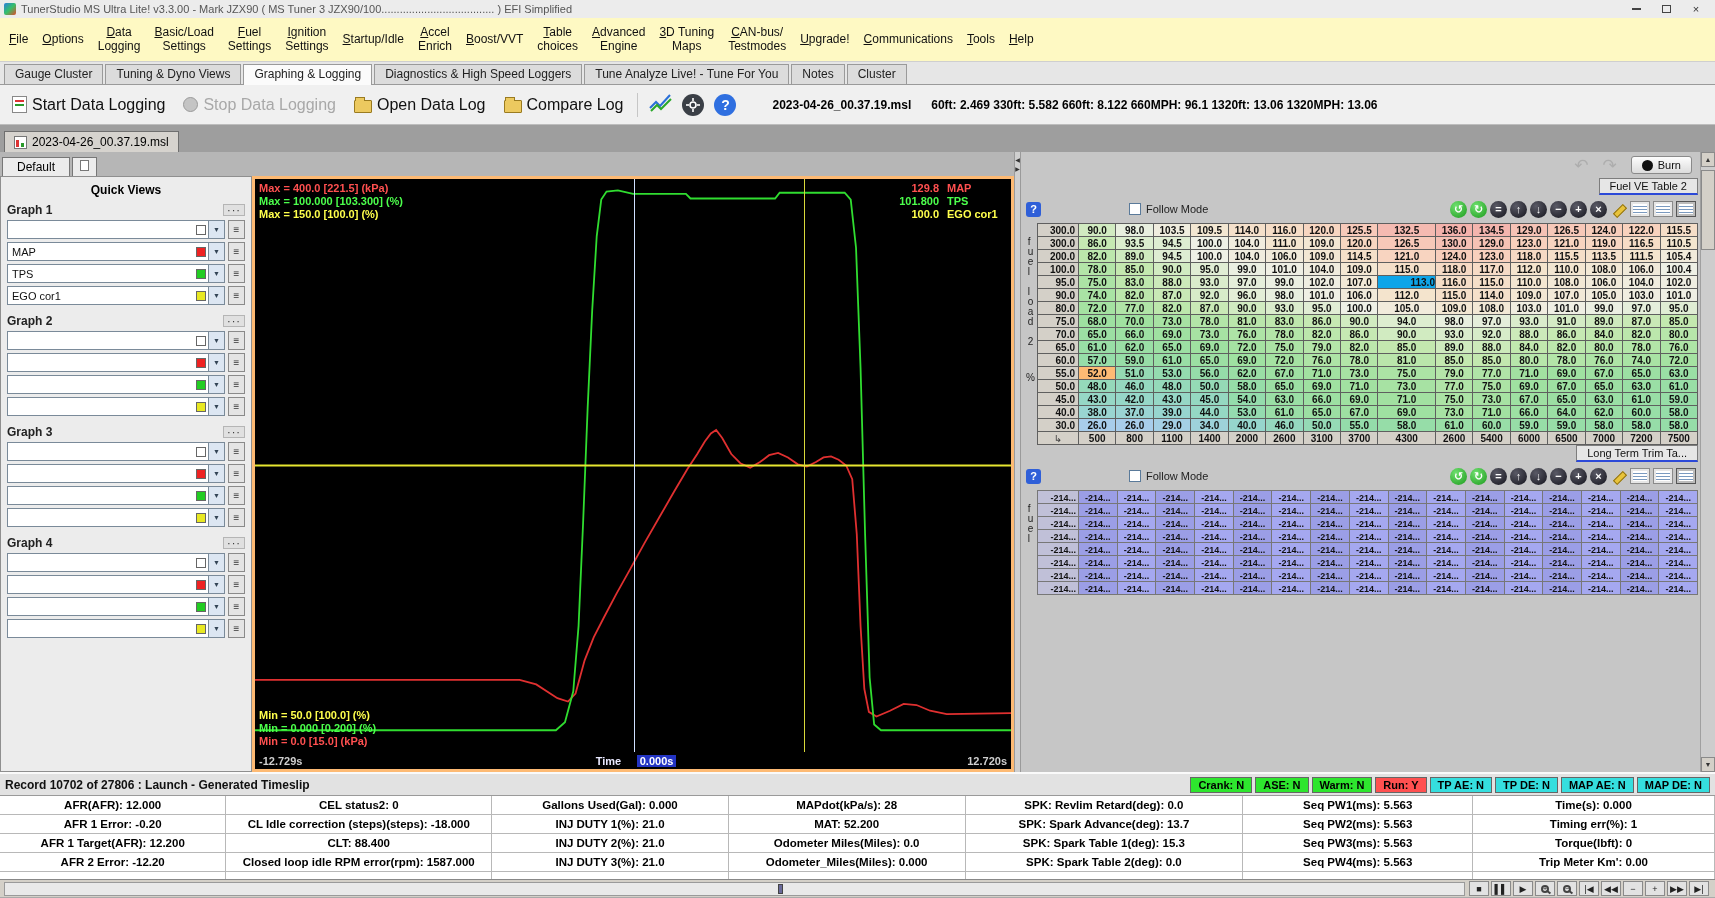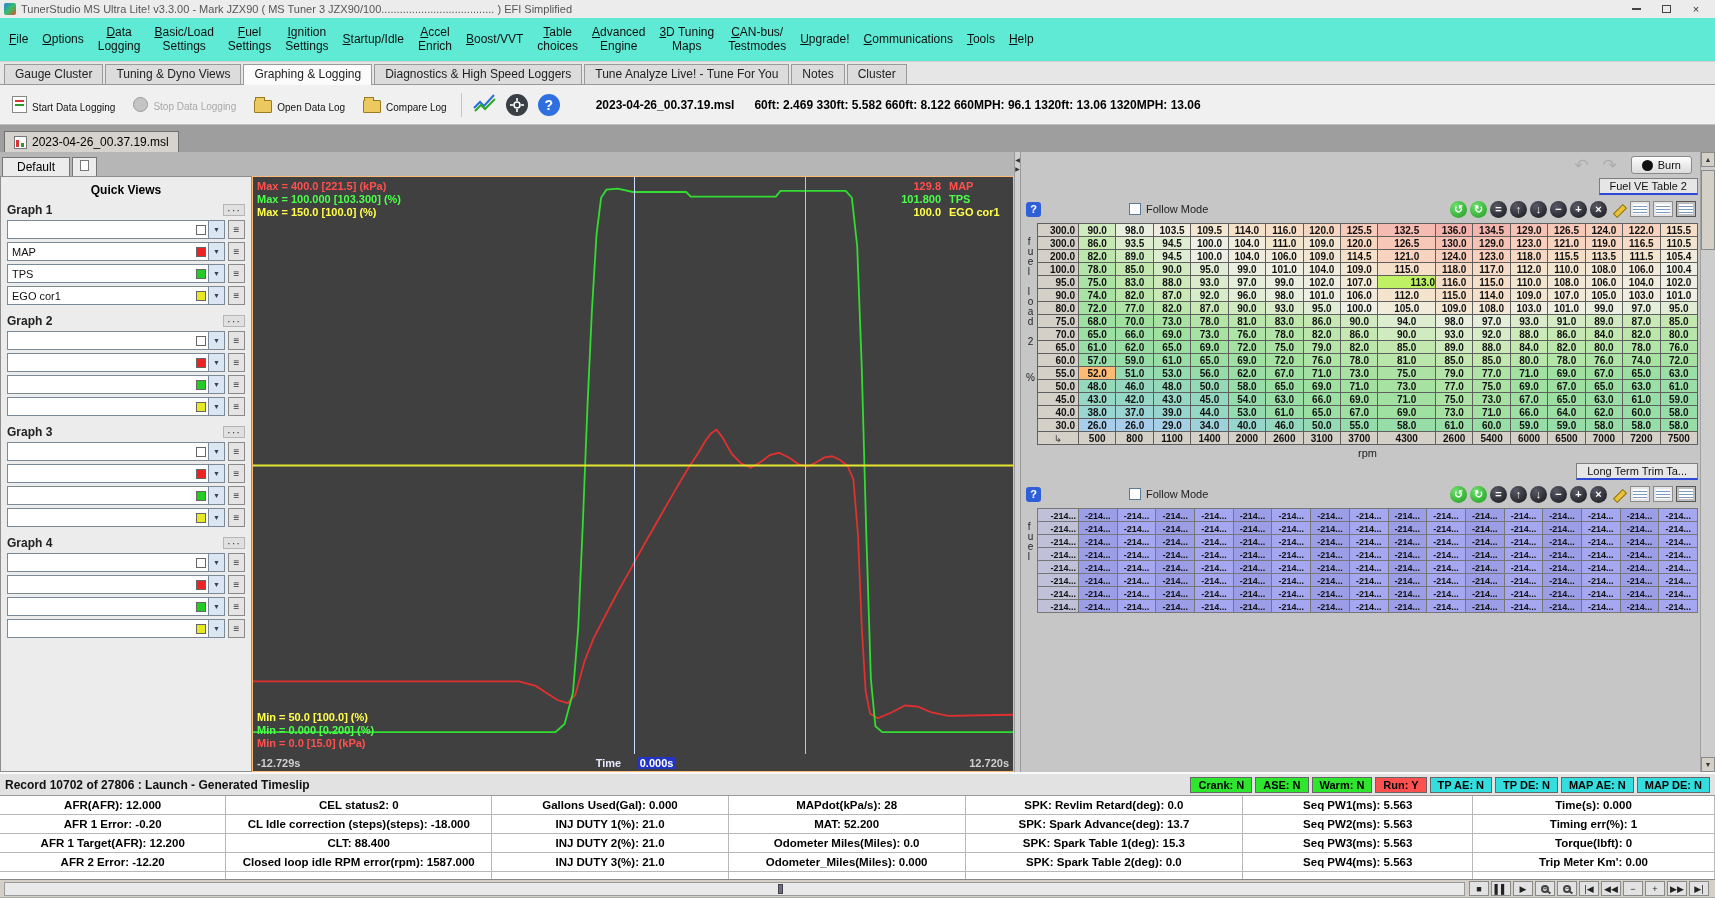--- a/index.html
+++ b/index.html
@@ -9,32 +9,32 @@
 
   
   .titlebar{height:18px;background:#ececec;display:flex;align-items:center;padding:0 4px;font-size:11px;color:#555;flex:0 0 auto;}
   .app-icon{width:12px;height:12px;margin-right:5px;border-radius:2px;background:linear-gradient(135deg,#2a7de1 0%,#35c06a 50%,#e14b2a 100%);}
   .win-btns{margin-left:auto;display:flex;}
   .win-btn{width:30px;height:16px;display:flex;align-items:center;justify-content:center;color:#333;font-size:11px;}
   .glyph-min{width:9px;height:2px;background:#444;}
   .glyph-max{width:9px;height:8px;border:1px solid #444;}
 
   
-  .menubar{height:44px;background:#5eead4;border-bottom:1px solid #cfcfcf;display:flex;align-items:center;padding:0 2px;flex:0 0 auto;}
+  .menubar{height:44px;background:#fef9c3;border-bottom:1px solid #cfcfcf;display:flex;align-items:center;padding:0 2px;flex:0 0 auto;}
   .menu-item{display:block;padding:2px 7px;font-size:12px;color:#111;text-align:center;white-space:pre-line;line-height:1.15;cursor:default;}
   .menu-item::first-letter{text-decoration:underline;}
 
   
   .tabrow{height:23px;background:#e6e6e6;display:flex;align-items:flex-end;padding:2px 4px 0 4px;gap:2px;border-bottom:1px solid #9a9a9a;flex:0 0 auto;}
   .vtab{font-size:12px;padding:2px 10px 3px;border:1px solid #9a9a9a;border-bottom:none;background:#dcdcdc;color:#222;}
   .vtab.active{background:#fbfbfb;position:relative;top:1px;padding-bottom:4px;}
 
   
   .toolbar{height:40px;background:#f0f0f0;border-bottom:1px solid #bdbdbd;display:flex;align-items:center;padding:0 8px;gap:10px;flex:0 0 auto;}
-  .tbtn{display:flex;align-items:flex-end;gap:5px;font-size:10px;color:#111;padding:4px 4px;}
+  .tbtn{display:flex;align-items:center;gap:5px;font-size:16px;color:#111;padding:4px 4px;}
   .tbtn.disabled{color:#a8a8a8;}
   .icon-doc{width:15px;height:17px;background:#fff;border:1px solid #888;position:relative;}
   .icon-doc::before{content:"";position:absolute;left:2px;top:3px;width:9px;height:2px;background:#d33;}
   .icon-doc::after{content:"";position:absolute;left:2px;top:7px;width:9px;height:2px;background:#2a9a2a;}
   .icon-stopcirc{width:15px;height:15px;border-radius:50%;background:#c4c4c4;border:1px solid #9a9a9a;}
   .icon-folder{width:18px;height:13px;background:#ecc95f;border:1px solid #9a7b20;border-radius:1px;position:relative;margin-top:3px;}
   .icon-folder::before{content:"";position:absolute;top:-4px;left:0;width:8px;height:3px;background:#ecc95f;border:1px solid #9a7b20;border-bottom:none;}
   .toolbar .sep{width:1px;height:24px;background:#c6c6c6;}
   .toolbar .fname{font-weight:bold;font-size:12px;margin-left:26px;}
   .toolbar .timeslip{font-weight:bold;font-size:12px;margin-left:10px;}
@@ -65,21 +65,21 @@
   .qv-label{font-size:12px;font-weight:600;color:#222;}
   .qv-dots{margin-left:auto;font-size:11px;letter-spacing:1px;color:#333;border:1px solid #b5b5b5;background:#e0e0e0;padding:0 3px;line-height:10px;}
   .qv-row{display:flex;align-items:center;gap:3px;margin:3px 2px;}
   .qv-combo{flex:1;height:19px;background:#fff;border:1px solid #7a8a99;display:flex;align-items:center;padding-left:4px;}
   .qv-text{flex:1;font-size:11px;color:#111;white-space:nowrap;overflow:hidden;}
   .qv-swatch{width:10px;height:10px;border:1px solid #666;margin-right:2px;flex:0 0 auto;}
   .qv-arrow{width:16px;height:17px;background:#dce6f2;border-left:1px solid #7a8a99;color:#345;font-size:7px;display:flex;align-items:center;justify-content:center;flex:0 0 auto;}
   .qv-menu{width:17px;height:19px;border:1px solid #8a8a8a;background:#e4e4e4;font-size:10px;line-height:1;padding:0;color:#333;}
 
   
-  .graphwrap{flex:1;background:#404040;position:relative;border:1px solid #fdba74;min-width:0;}
+  .graphwrap{flex:1;background:#000000;position:relative;border:3px solid #fdba74;min-width:0;}
   .graphwrap svg{position:absolute;left:0;top:0;width:100%;height:calc(100% - 17px);}
   .g-cursor{position:absolute;top:0;bottom:17px;width:1px;}
   .g-lines{position:absolute;font-size:11px;font-weight:bold;line-height:13px;white-space:nowrap;}
   .g-topleft{left:4px;top:3px;}
   .g-topright{right:6px;top:3px;}
   .g-botleft{left:4px;bottom:21px;}
   .g-cline{display:flex;justify-content:flex-end;gap:8px;}
   .g-cline .v{min-width:52px;text-align:right;}
   .g-cline .n{min-width:58px;text-align:left;}
   .g-timeaxis{position:absolute;left:0;right:0;bottom:0;height:17px;font-size:11px;font-weight:bold;color:#cfcfcf;}
@@ -603,21 +603,21 @@
               <div class="ve-cell" style="background: rgb(238, 240, 229);">100.4</div>
               <div class="ve-axis">95.0</div>
               <div class="ve-cell" style="background: rgb(172, 227, 165);">75.0</div>
               <div class="ve-cell" style="background: rgb(190, 231, 173);">83.0</div>
               <div class="ve-cell" style="background: rgb(204, 234, 186);">88.0</div>
               <div class="ve-cell" style="background: rgb(218, 236, 204);">93.0</div>
               <div class="ve-cell" style="background: rgb(229, 238, 219);">97.0</div>
               <div class="ve-cell" style="background: rgb(235, 239, 226);">99.0</div>
               <div class="ve-cell" style="background: rgb(239, 238, 226);">102.0</div>
               <div class="ve-cell" style="background: rgb(242, 233, 215);">107.0</div>
-              <div class="ve-cell" style="background: #bef264; padding-left: 32px;">113.0</div>
+              <div class="ve-cell" style="background: #0ea5e9; padding-left: 32px;">113.0</div>
               <div class="ve-cell" style="background: rgb(246, 221, 199);">116.0</div>
               <div class="ve-cell" style="background: rgb(245, 223, 201);">115.0</div>
               <div class="ve-cell" style="background: rgb(243, 230, 209);">110.0</div>
               <div class="ve-cell" style="background: rgb(242, 232, 213);">108.0</div>
               <div class="ve-cell" style="background: rgb(241, 234, 218);">106.0</div>
               <div class="ve-cell" style="background: rgb(240, 236, 222);">104.0</div>
               <div class="ve-cell" style="background: rgb(239, 238, 226);">102.0</div>
               <div class="ve-axis">90.0</div>
               <div class="ve-cell" style="background: rgb(169, 227, 164);">74.0</div>
               <div class="ve-cell" style="background: rgb(188, 231, 172);">82.0</div>
@@ -816,21 +816,20 @@
               <div class="ve-col">3700</div>
               <div class="ve-col">4300</div>
               <div class="ve-col">2600</div>
               <div class="ve-col">5400</div>
               <div class="ve-col">6000</div>
               <div class="ve-col">6500</div>
               <div class="ve-col">7000</div>
               <div class="ve-col">7200</div>
               <div class="ve-col">7500</div>
             </div>
-          <div class="xlab">rpm</div>
         </div>
       </div>
 
       <div class="tbl-title-row">
           <span class="tbl-title">Long Term Trim Ta...</span>
         </div>
 
       <div class="ctrl-row">
         <span class="help-sq">?</span>
         <span class="follow">

